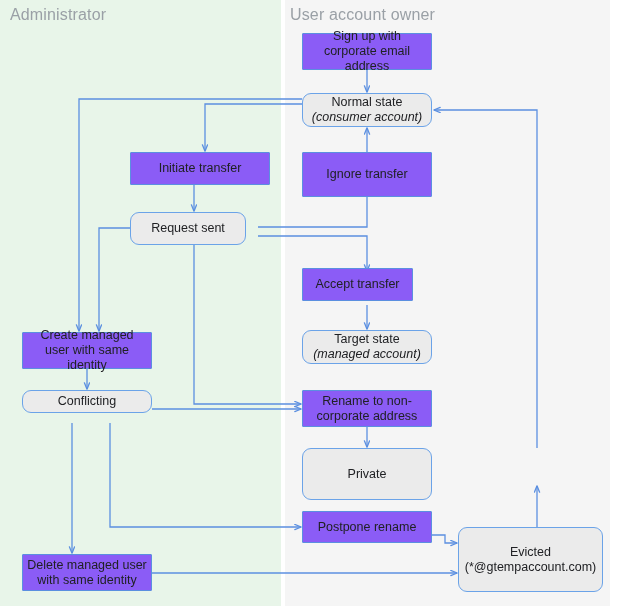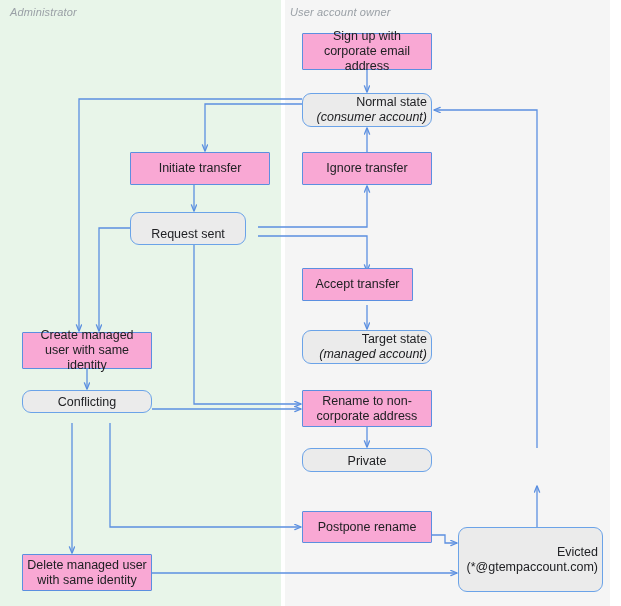--- a/index.html
+++ b/index.html
@@ -1,29 +1,29 @@
 <!DOCTYPE html>
 <html><head>
 <meta charset="utf-8">
 <title>Account transfer state diagram</title>
 <style>
   html,body{margin:0;padding:0;background:#ffffff;}
   body{font-family:"Liberation Sans",sans-serif;}
   #canvas{position:relative;width:621px;height:606px;overflow:hidden;background:#ffffff;}
 
   .lane{position:absolute;}
-  .lane-label{position:absolute;font-size:11px;color:#9aa0a6;letter-spacing:.15px;font-style:italic;}
+  .lane-label{position:absolute;font-size:16px;color:#9aa0a6;letter-spacing:.15px;}
 
   svg.edges{position:absolute;left:0;top:0;width:621px;height:606px;overflow:visible;}
 
   .node{position:absolute;box-sizing:border-box;display:flex;align-items:center;
         justify-content:center;text-align:center;font-size:12.5px;color:#202124;
         line-height:15px;padding:2px 4px;}
-  .node.action{background:#f9a8d4;border:1.3px solid #5b8fe0;border-radius:1px;}
-  .node.state{background:#ebebeb;border:1.3px solid #6ba3e8;border-radius:9px;align-items:flex-end;}
+  .node.action{background:#8b5cf6;border:1.3px solid #5b8fe0;border-radius:1px;}
+  .node.state{background:#ebebeb;border:1.3px solid #6ba3e8;border-radius:9px;}
   .node .sub{display:block;font-style:italic;}
   .node .tt{display:block;}
 </style>
 </head>
 <body>
 
 <div id="canvas">
 
   <div class="lane" style="left:0;top:0;width:281px;height:606px;background:#e8f5e9;"></div>
   <div class="lane" style="left:285px;top:0;width:325px;height:606px;background:#f5f5f5;"></div>
@@ -85,21 +85,21 @@
 
   <div class="node state" style="left:302px;top:93px;width:130px;height:34px;flex-direction:column;">
     <span class="tt">Normal state</span>
     <span class="sub">(consumer account)</span>
   </div>
 
   <div class="node action" style="left:130px;top:152px;width:140px;height:33px;">
     <span class="tt">Initiate transfer</span>
   </div>
 
-  <div class="node action" style="left:302px;top:152px;width:130px;height:33px;">
+  <div class="node action" style="left:302px;top:152px;width:130px;height:45px;">
     <span class="tt">Ignore transfer</span>
   </div>
 
   <div class="node state" style="left:130px;top:212px;width:116px;height:33px;">
     <span class="tt">Request sent</span>
   </div>
 
   <div class="node action" style="left:302px;top:268px;width:111px;height:33px;">
     <span class="tt">Accept transfer</span>
   </div>
@@ -114,21 +114,21 @@
   </div>
 
   <div class="node state" style="left:22px;top:390px;width:130px;height:23px;">
     <span class="tt">Conflicting</span>
   </div>
 
   <div class="node action" style="left:302px;top:390px;width:130px;height:37px;">
     <span class="tt">Rename to non-corporate address</span>
   </div>
 
-  <div class="node state" style="left:302px;top:448px;width:130px;height:24px;">
+  <div class="node state" style="left:302px;top:448px;width:130px;height:52px;">
     <span class="tt">Private</span>
   </div>
 
 
   <div class="node action" style="left:302px;top:511px;width:130px;height:32px;">
     <span class="tt">Postpone rename</span>
   </div>
 
   <div class="node state" style="left:458px;top:527px;width:145px;height:65px;flex-direction:column;">
     <span class="tt">Evicted</span>

